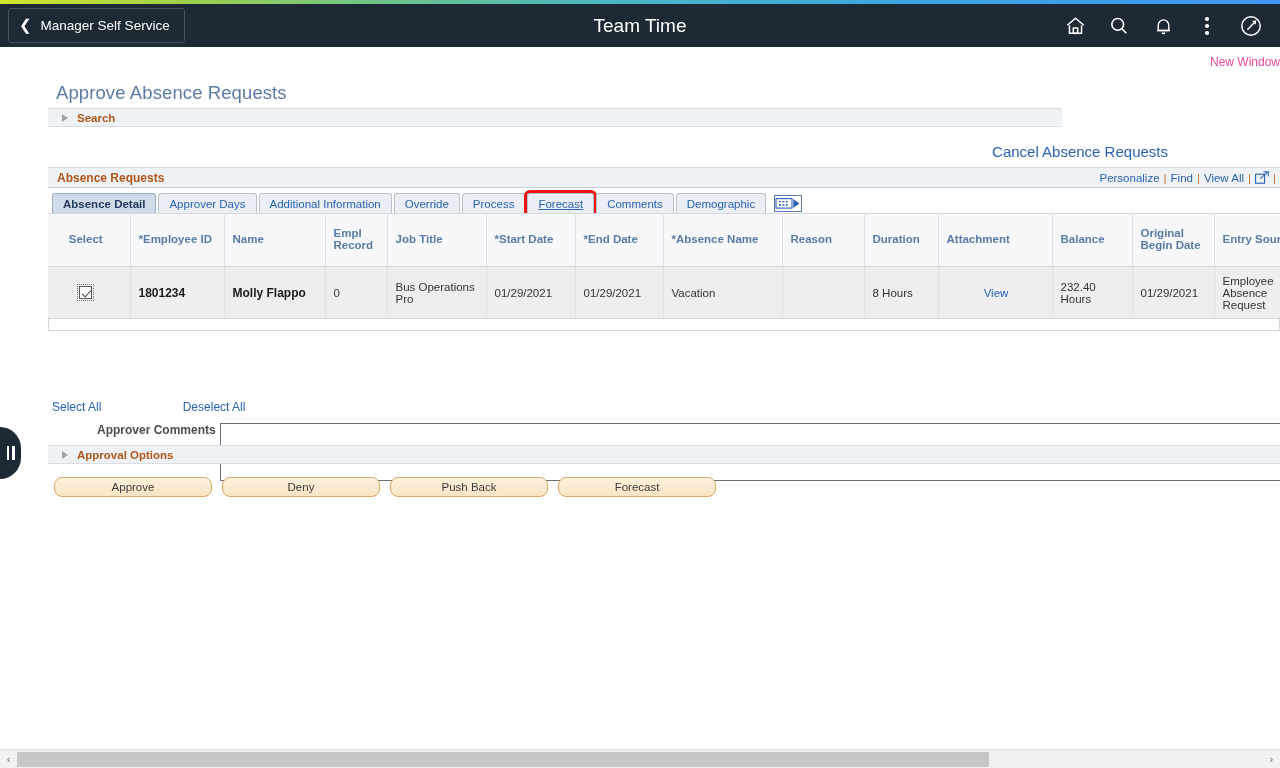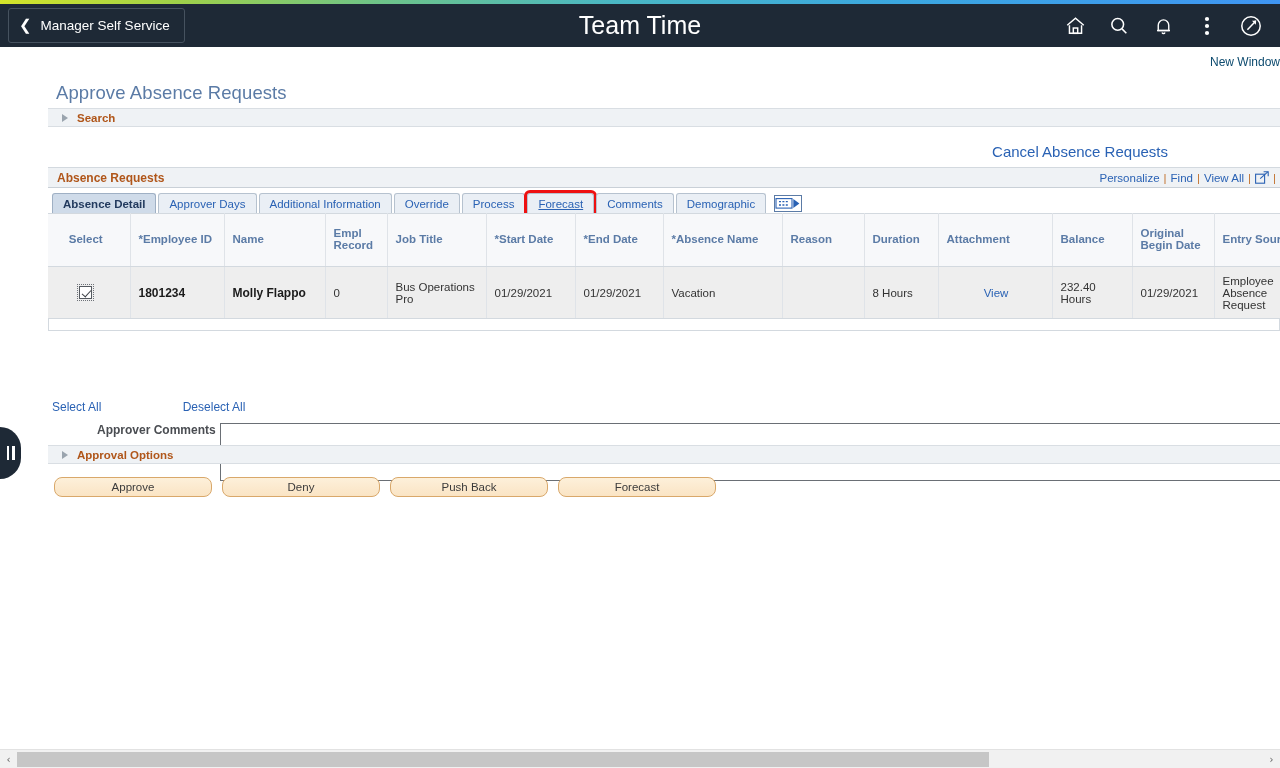--- a/index.html
+++ b/index.html
@@ -44,21 +44,21 @@
     margin-right: 9px; color: #ffffff;
     font-family: "DejaVu Sans", sans-serif;
   }
   #back-button .lbl { font-size: 13.5px; white-space: nowrap; }
 
   #header-title {
     position: absolute;
     left: 0; right: 0;
     text-align: center;
     color: #ffffff;
-    font-size: 25px;
+    font-size: 19px;
     pointer-events: none;
   }
 
   #header-icons {
     margin-left: auto;
     display: flex; align-items: center;
     gap: 10px;
     padding-right: 12px;
     position: relative; z-index: 2;
   }
@@ -67,21 +67,21 @@
     display: flex; align-items: center; justify-content: center;
     cursor: pointer;
   }
   .hicon svg { display: block; }
 
   
   #page-body { position: absolute; top: 47px; left: 0; width: 1280px; height: 721px; background:#fff; }
 
   #new-window-link {
     position: absolute; top: 8px; right: 0px;
-    font-size: 12px; color: #0c4a6e;
+    font-size: 12px; color: #ec4899;
     cursor: pointer; white-space: nowrap;
   }
 
   #page-title {
     position: absolute; top: 35px; left: 56px;
     font-size: 18.5px; color: #5b7ba6;
     letter-spacing: .1px;
   }
 
   
@@ -98,21 +98,21 @@
     width: 0; height: 0;
     border-left: 6px solid #9aa4ae;
     border-top: 4.5px solid transparent;
     border-bottom: 4.5px solid transparent;
     margin: 0 9px 0 14px;
   }
   .collapse-bar .ctitle {
     font-size: 11.5px; font-weight: bold; color: #b0561a;
   }
 
-  #search-bar { top: 61px; width: 1232px; }
+  #search-bar { top: 61px; width: 1014px; }
   #approval-options-bar { top: 398px; width: 1232px; }
 
   #cancel-absence-link {
     position: absolute; top: 96px; right: 112px;
     font-size: 15px; color: #2a62b4; cursor: pointer;
   }
 
   
   #grid-panel { position: absolute; top: 120px; left: 48px; width: 1232px; }
 

